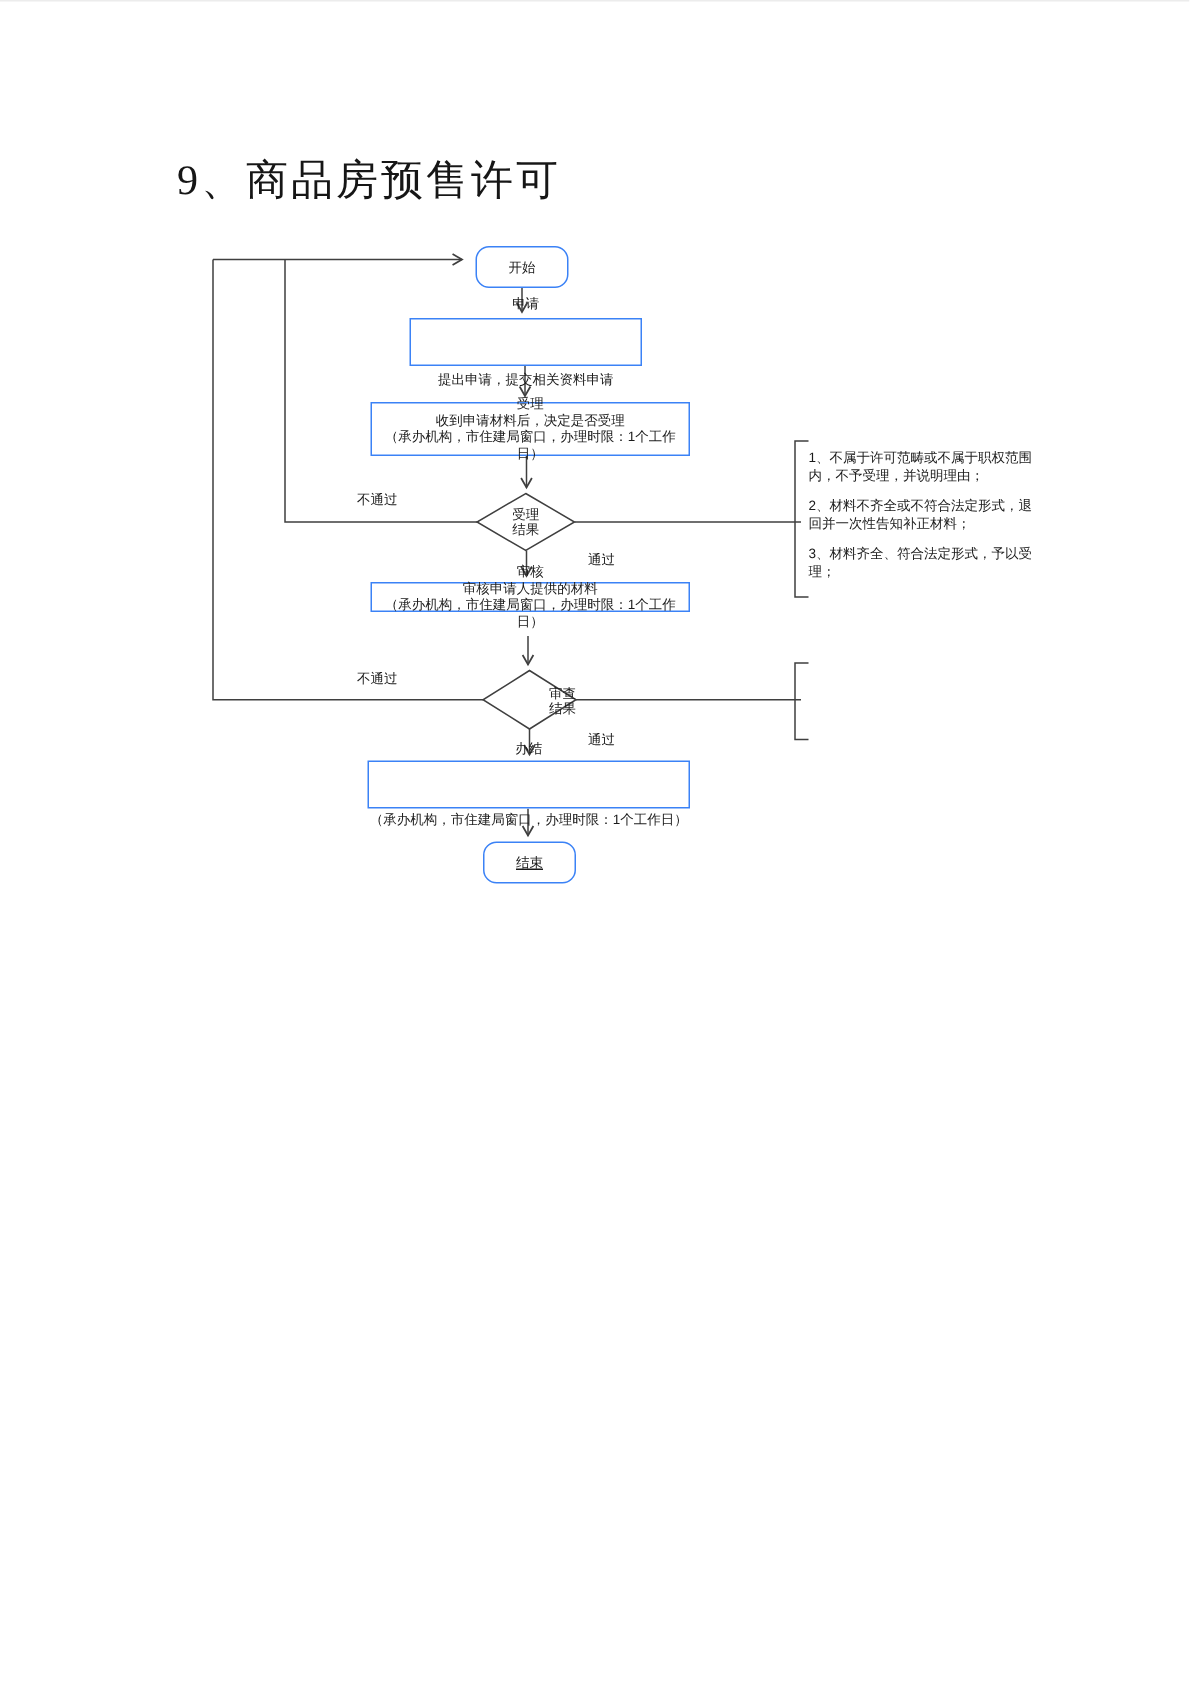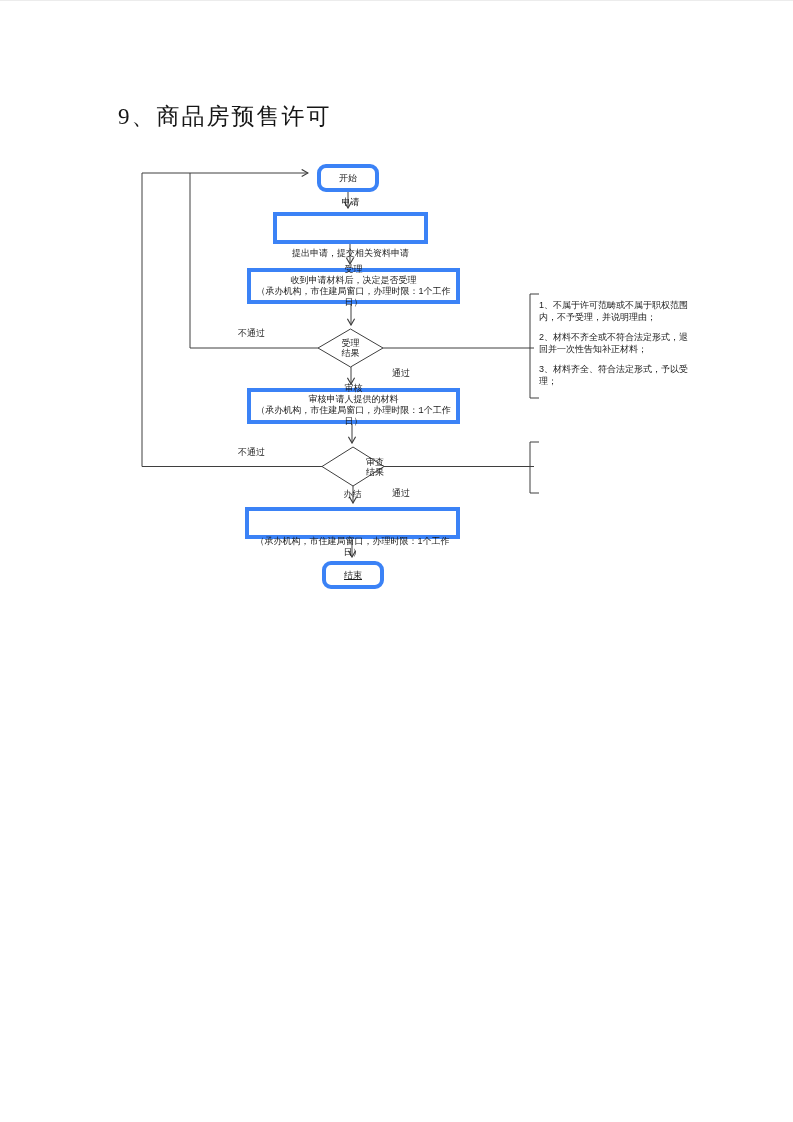--- a/index.html
+++ b/index.html
@@ -19,36 +19,36 @@
     position: absolute;
     inset: 0;
     background: #ffffff;
     border-top: 1px solid #ececec;
   }
   .doc-title {
     position: absolute;
     left: 118px;
     top: 100px;
     font-family: "Liberation Serif", "DejaVu Serif", serif;
-    font-size: 23px;
+    font-size: 28px;
     letter-spacing: 2px;
     color: #161616;
     white-space: nowrap;
   }
   svg.connectors {
     position: absolute;
     left: 0;
     top: 0;
     pointer-events: none;
   }
   .node {
     position: absolute;
     box-sizing: border-box;
     background: #ffffff;
-    border: 4px solid #3b82f6;
+    border: 1px solid #3b82f6;
     display: flex;
     flex-direction: column;
     align-items: center;
     justify-content: center;
     text-align: center;
     font-size: 9px;
     line-height: 11px;
     color: #1a1a1a;
   }
   .node.terminal {
@@ -140,21 +140,21 @@
     <div>（承办机构，市住建局窗口，办理时限：1个工作日）</div>
   </div>
 
   <div class="diamond-label" style="left:318px; top:328px; width:65px; height:38px;">
     <div>受理</div>
     <div>结果</div>
   </div>
   <div class="edge-label" style="left:238px; top:327px;">不通过</div>
   <div class="edge-label" style="left:392px; top:367px;">通过</div>
 
-  <div class="node" style="left:247px; top:387px; width:213px; height:36px;font-family:Liberation Mono, monospace;">
+  <div class="node" style="left:247px; top:387px; width:213px; height:20px;">
     <div>审核</div>
     <div>审核申请人提供的材料</div>
     <div>（承办机构，市住建局窗口，办理时限：1个工作日）</div>
   </div>
 
   <div class="diamond-label" style="left:322px; top:446px; width:62px; height:39px;align-items:flex-end;">
     <div>审查</div>
     <div>结果</div>
   </div>
   <div class="edge-label" style="left:238px; top:446px;">不通过</div>

